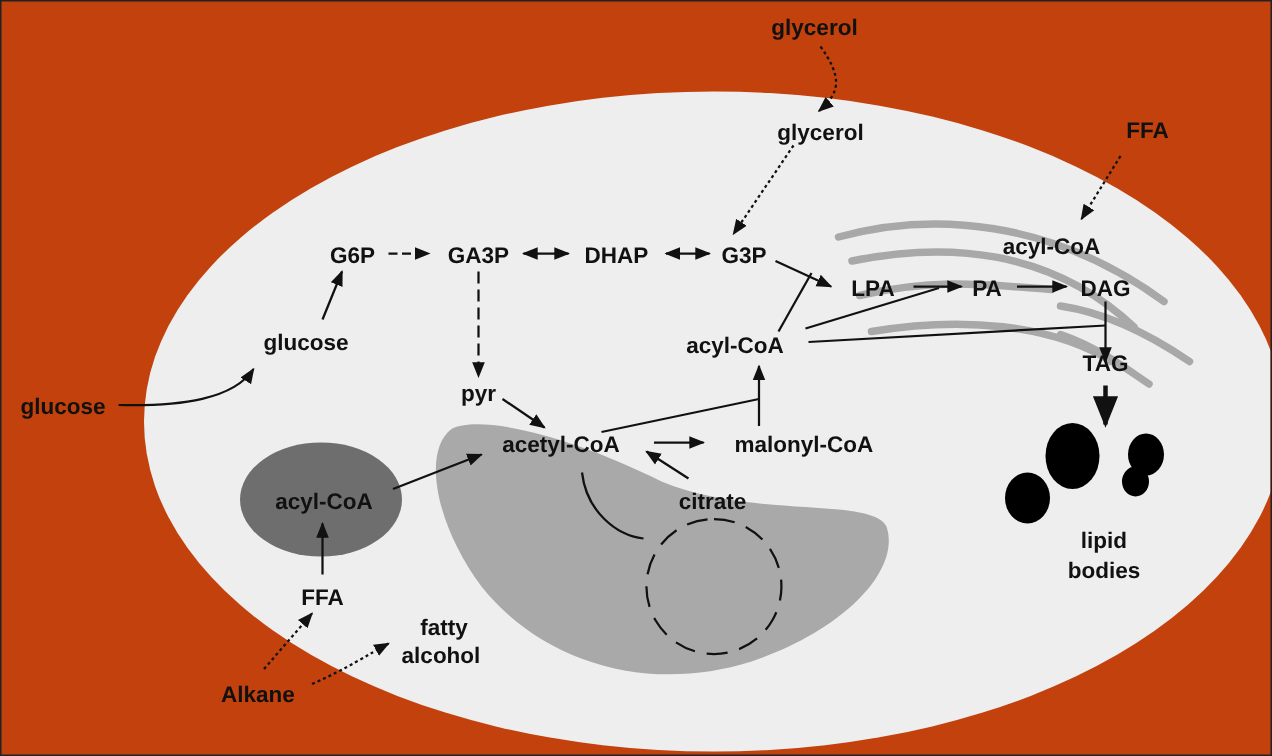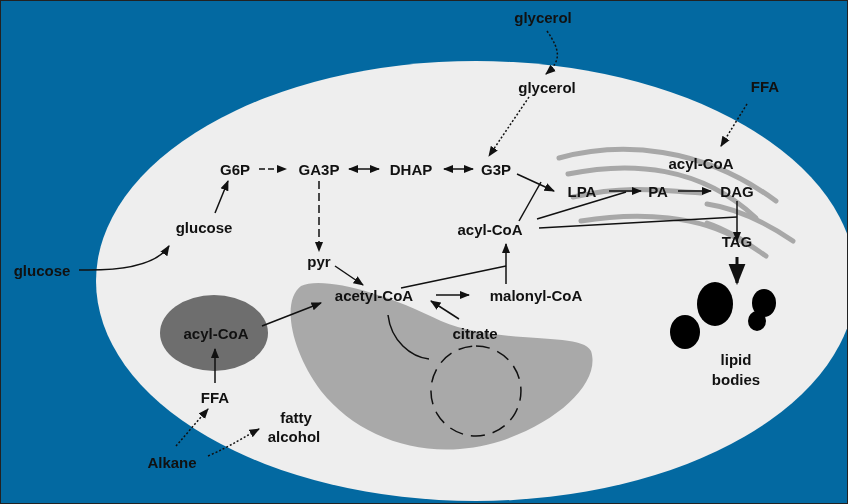--- a/index.html
+++ b/index.html
@@ -1,18 +1,18 @@
 <!DOCTYPE html>
 <html><head>
 <meta charset="utf-8">
 <style>
   html, body { margin: 0; padding: 0; background: #ffffff; }
   .frame {
     position: relative; width: 846px; height: 502px;
-    border: 1px solid #222; background: #0369a1; overflow: hidden;
+    border: 1px solid #222; background: #c2410c; overflow: hidden;
   }
   svg { position: absolute; left: 0; top: 0; }
   .lbl {
     font-family: "Liberation Sans", sans-serif;
     font-weight: bold; font-size: 15px; fill: #111;
   }
 </style>
 </head>
 <body>
 

